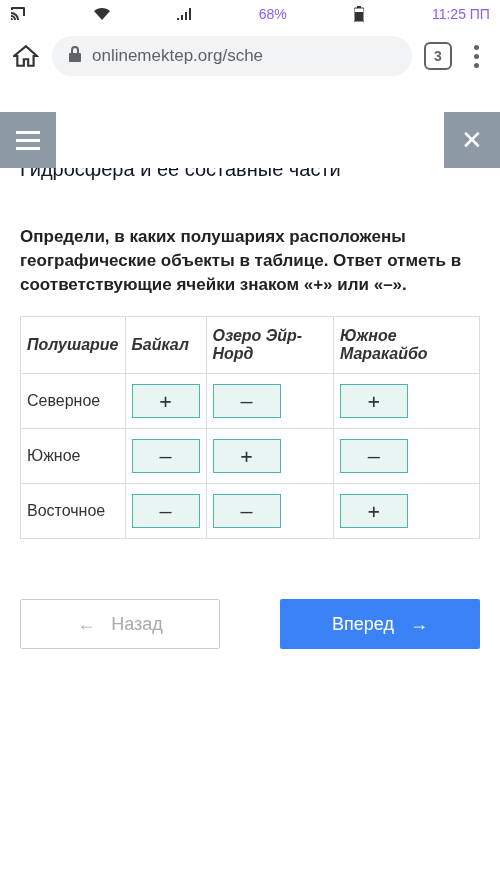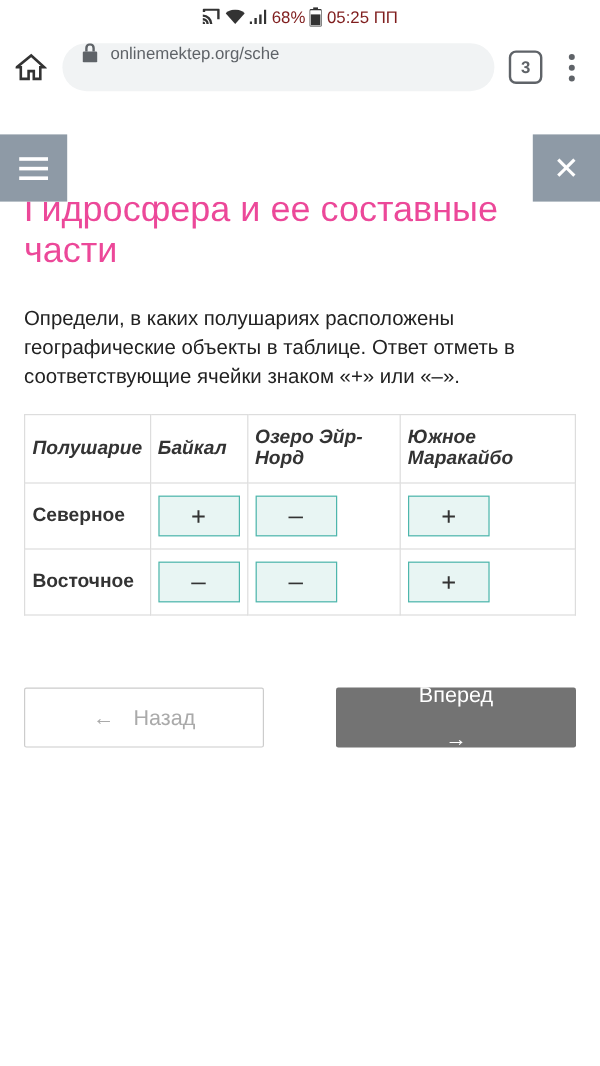--- a/index.html
+++ b/index.html
@@ -1,51 +1,51 @@
 <!DOCTYPE html>
 <html><head>
 <meta charset="utf-8">
 <style>
   * { box-sizing: border-box; margin: 0; padding: 0; }
   html, body { width: 500px; height: 888px; font-family: Arial, sans-serif; background: #fff; overflow: hidden; }
   
-  .status-bar { height: 28px; background: #fff; display: flex; justify-content: center; align-items: center; padding: 0 10px; font-size: 14px; color: #7f1d1d; gap: 4px; }
+  .status-bar { height: 28px; background: #fff; display: flex; justify-content: space-between; align-items: center; padding: 0 10px; font-size: 14px; color: #8b5cf6; gap: 4px; }
   .status-bar .icon { display: inline-flex; align-items: center; }
   
   .browser-bar { height: 56px; display: flex; align-items: center; padding: 0 12px; gap: 12px; background: #fff; }
   .home-btn { width: 28px; height: 28px; display: flex; align-items: center; justify-content: center; }
-  .url-bar { flex: 1; height: 40px; background: #f1f3f4; border-radius: 20px; display: flex; align-items: flex-start; padding: 0 16px; gap: 10px; color: #5f6368; font-size: 14px; }
+  .url-bar { flex: 1; height: 40px; background: #f1f3f4; border-radius: 20px; display: flex; align-items: center; padding: 0 16px; gap: 10px; color: #5f6368; font-size: 17px; }
   .url-text { overflow: hidden; white-space: nowrap; }
   .tabs-btn { width: 28px; height: 28px; border: 2px solid #5f6368; border-radius: 6px; display: flex; align-items: center; justify-content: center; font-size: 14px; font-weight: bold; color: #5f6368; }
   .more-btn { width: 24px; display: flex; flex-direction: column; align-items: center; gap: 4px; }
   .more-btn span { width: 5px; height: 5px; background: #5f6368; border-radius: 50%; }
   
   .app-bar { height: 56px; background: #fff; position: relative; margin-top: 28px; }
   .menu-btn, .close-btn { position: absolute; top: 0; width: 56px; height: 56px; display: flex; align-items: center; justify-content: center; color: #fff; }
   .menu-btn { left: 0; background: #8e9aa6; }
   .close-btn { right: 0; background: #8e9aa6; font-size: 26px; }
   .hamburger { display: flex; flex-direction: column; gap: 5px; }
   .hamburger span { width: 24px; height: 3px; background: #fff; }
   
   .content { padding: 0 20px; }
-  .page-title { font-size: 30px; font-weight: 400; color: #ec4899; margin-top: -10px; margin-bottom: 28px; }
-  .instruction { font-size: 17px; font-weight: normal; color: #222; line-height: 1.4; margin-bottom: 20px; }
+  .page-title { font-size: 20px; font-weight: 400; color: #0f172a; margin-top: -10px; margin-bottom: 44px; }
+  .instruction { font-size: 17px; font-weight: bold; color: #222; line-height: 1.4; margin-bottom: 20px; }
   
   table { width: 100%; border-collapse: collapse; }
   th, td { border: 1px solid #ddd; padding: 10px 6px; text-align: left; vertical-align: middle; }
   th { font-size: 16px; font-weight: bold; font-style: italic; color: #333; }
   td { font-size: 16px; color: #333; }
-  td:first-child { font-weight: bold; }
+  td:first-child { font-weight: normal; }
   
   .answer-box { width: 68px; height: 34px; border: 1px solid #4db6ac; background: #e8f5f3; display: flex; align-items: center; justify-content: center; font-size: 20px; color: #333; font-family: monospace; }
   
   .nav-buttons { display: flex; justify-content: space-between; padding: 0 20px; margin-top: 60px; }
   .nav-btn { width: 200px; height: 50px; display: flex; align-items: center; justify-content: center; gap: 16px; font-size: 18px; border-radius: 2px; }
   .back-btn { border: 1px solid #ccc; background: #fff; color: #aaa; }
-  .forward-btn { background: #737373; color: #fff; border: none; flex-direction: column; }
+  .forward-btn { background: #3b82f6; color: #fff; border: none; }
   .arrow { font-weight: bold; }
 </style>
 </head>
 <body>
 
 <div class="status-bar">
   <span class="icon">
     <svg width="16" height="14" viewBox="0 0 16 14">
         <path d="M2 0h12a1 1 0 011 1v8h-2V2H3v1H1V1a1 1 0 011-1zM1 5a8 8 0 018 8h-2a6 6 0 00-6-6V5zm0 3a5 5 0 015 5H4a3 3 0 00-3-3V8zm0 3a2 2 0 012 2H1v-2z" fill="#333"></path>
       </svg>
@@ -61,21 +61,21 @@
       </svg>
   </span>
   <span>68%</span>
   <span class="icon">
     <svg width="10" height="16" viewBox="0 0 10 16">
         <rect x="0" y="2" width="10" height="14" rx="1" fill="none" stroke="#333"></rect>
         <rect x="3" y="0" width="4" height="2" fill="#333"></rect>
         <rect x="1" y="6" width="8" height="9" fill="#333"></rect>
       </svg>
   </span>
-  <span>05:25 ПП</span>
+  <span>11:25 ПП</span>
 </div>
 
 <div class="browser-bar">
   <div class="home-btn">
     <svg width="26" height="26" viewBox="0 0 24 24">
         <path d="M12 3l10 9h-3v9h-5v-6h-4v6H4v-9H1l11-9z" fill="none" stroke="#333" stroke-width="2"></path>
       </svg>
   </div>
   <div class="url-bar">
     <span>
@@ -129,20 +129,32 @@
             <div class="answer-box">+</div>
           </td>
           <td>
             <div class="answer-box">–</div>
           </td>
           <td>
             <div class="answer-box">+</div>
           </td>
         </tr>
         <tr>
+          <td>Южное</td>
+          <td>
+            <div class="answer-box">–</div>
+          </td>
+          <td>
+            <div class="answer-box">+</div>
+          </td>
+          <td>
+            <div class="answer-box">–</div>
+          </td>
+        </tr>
+        <tr>
           <td>Восточное</td>
           <td>
             <div class="answer-box">–</div>
           </td>
           <td>
             <div class="answer-box">–</div>
           </td>
           <td>
             <div class="answer-box">+</div>
           </td>

